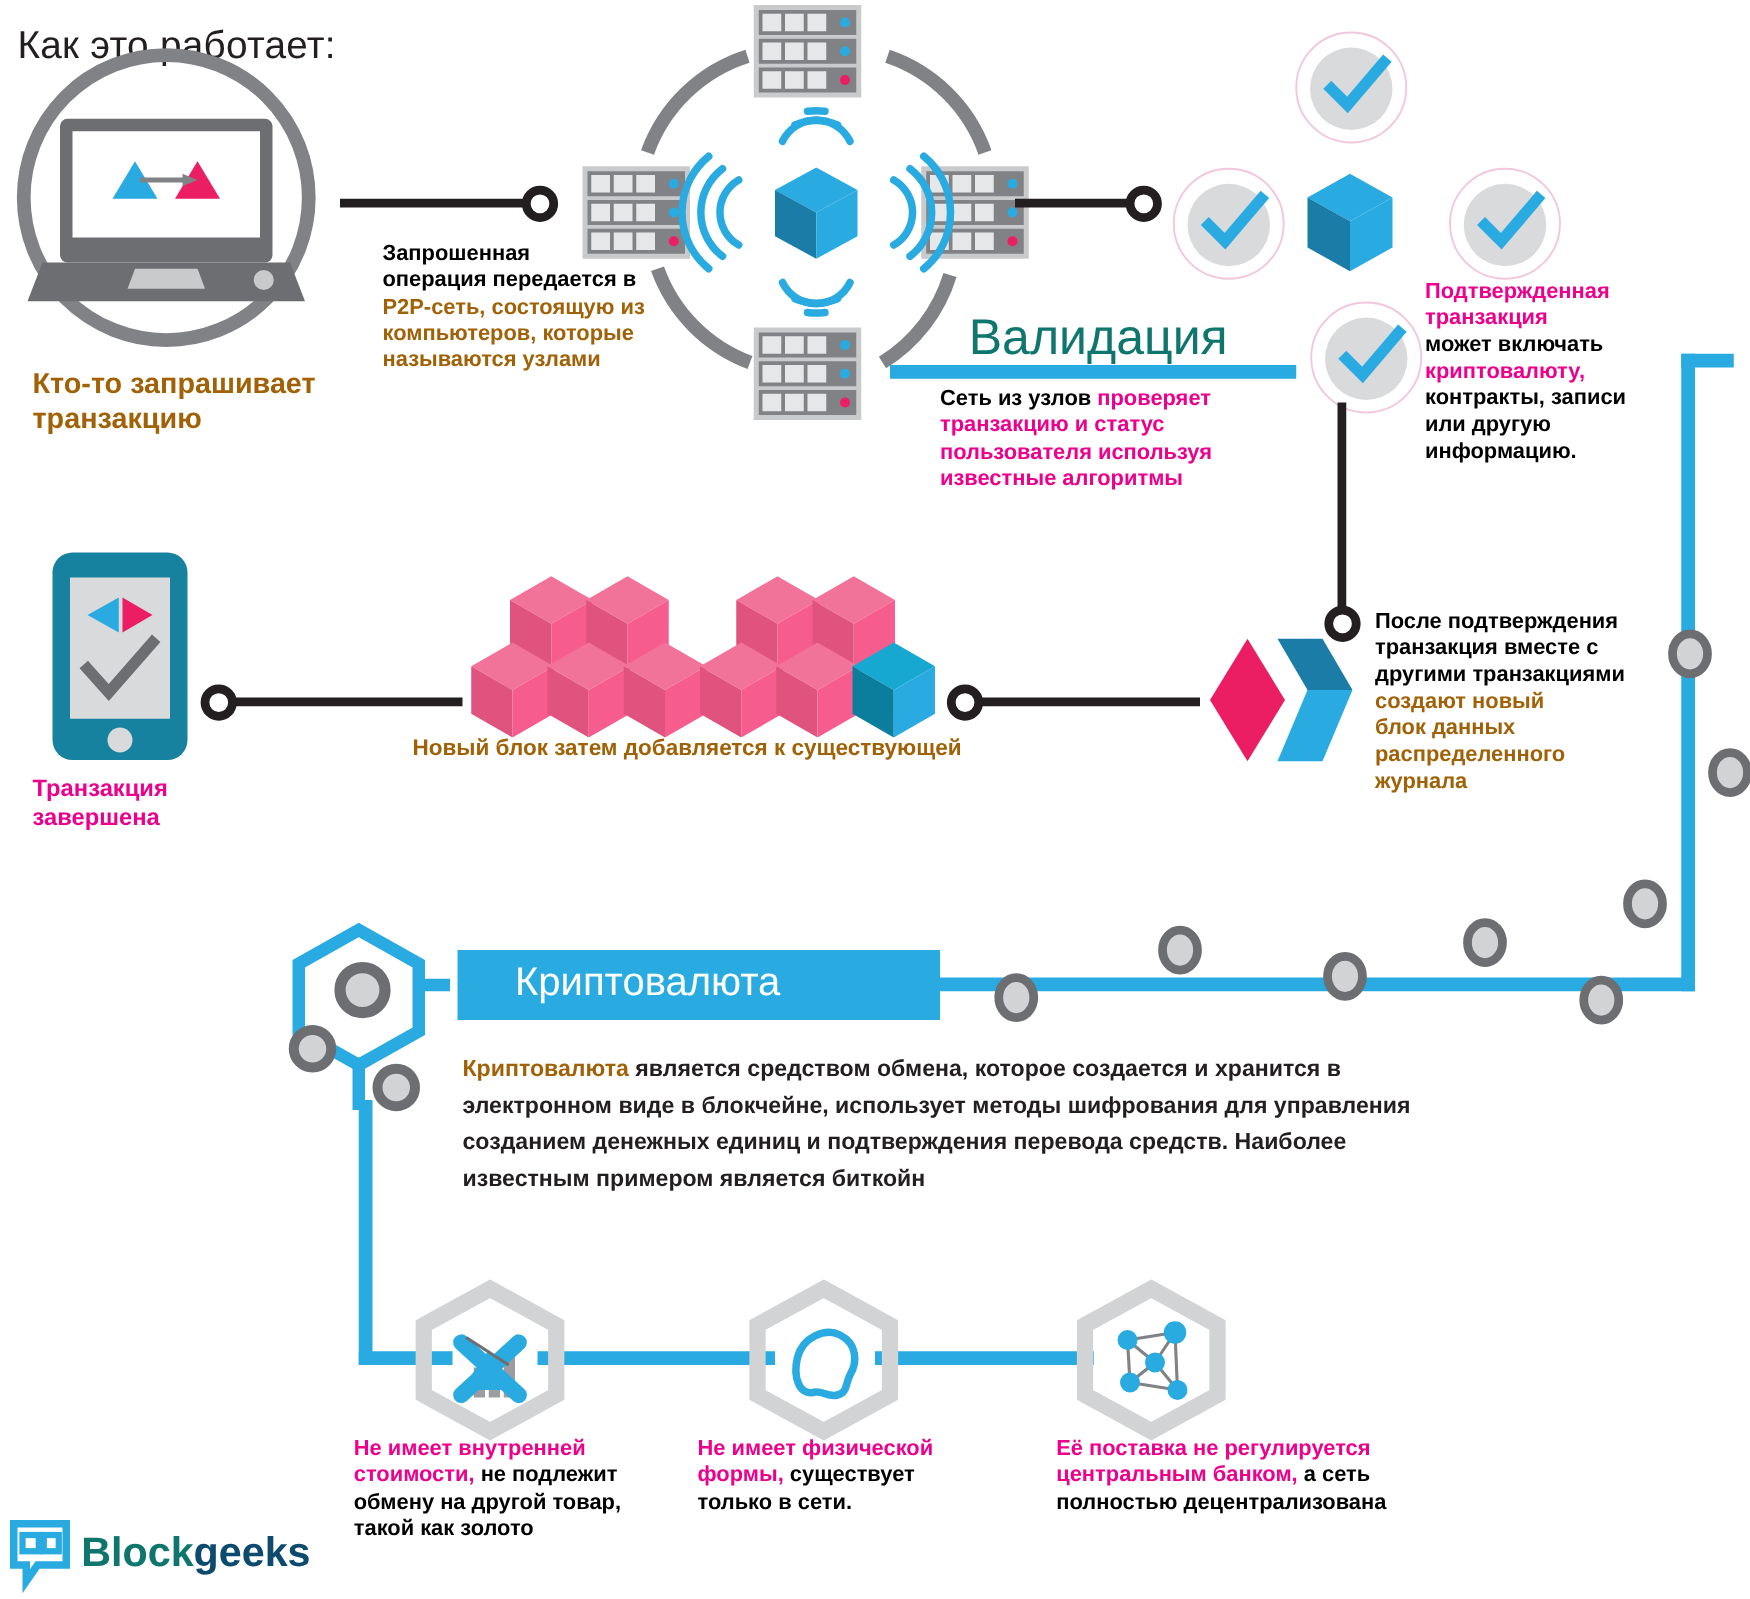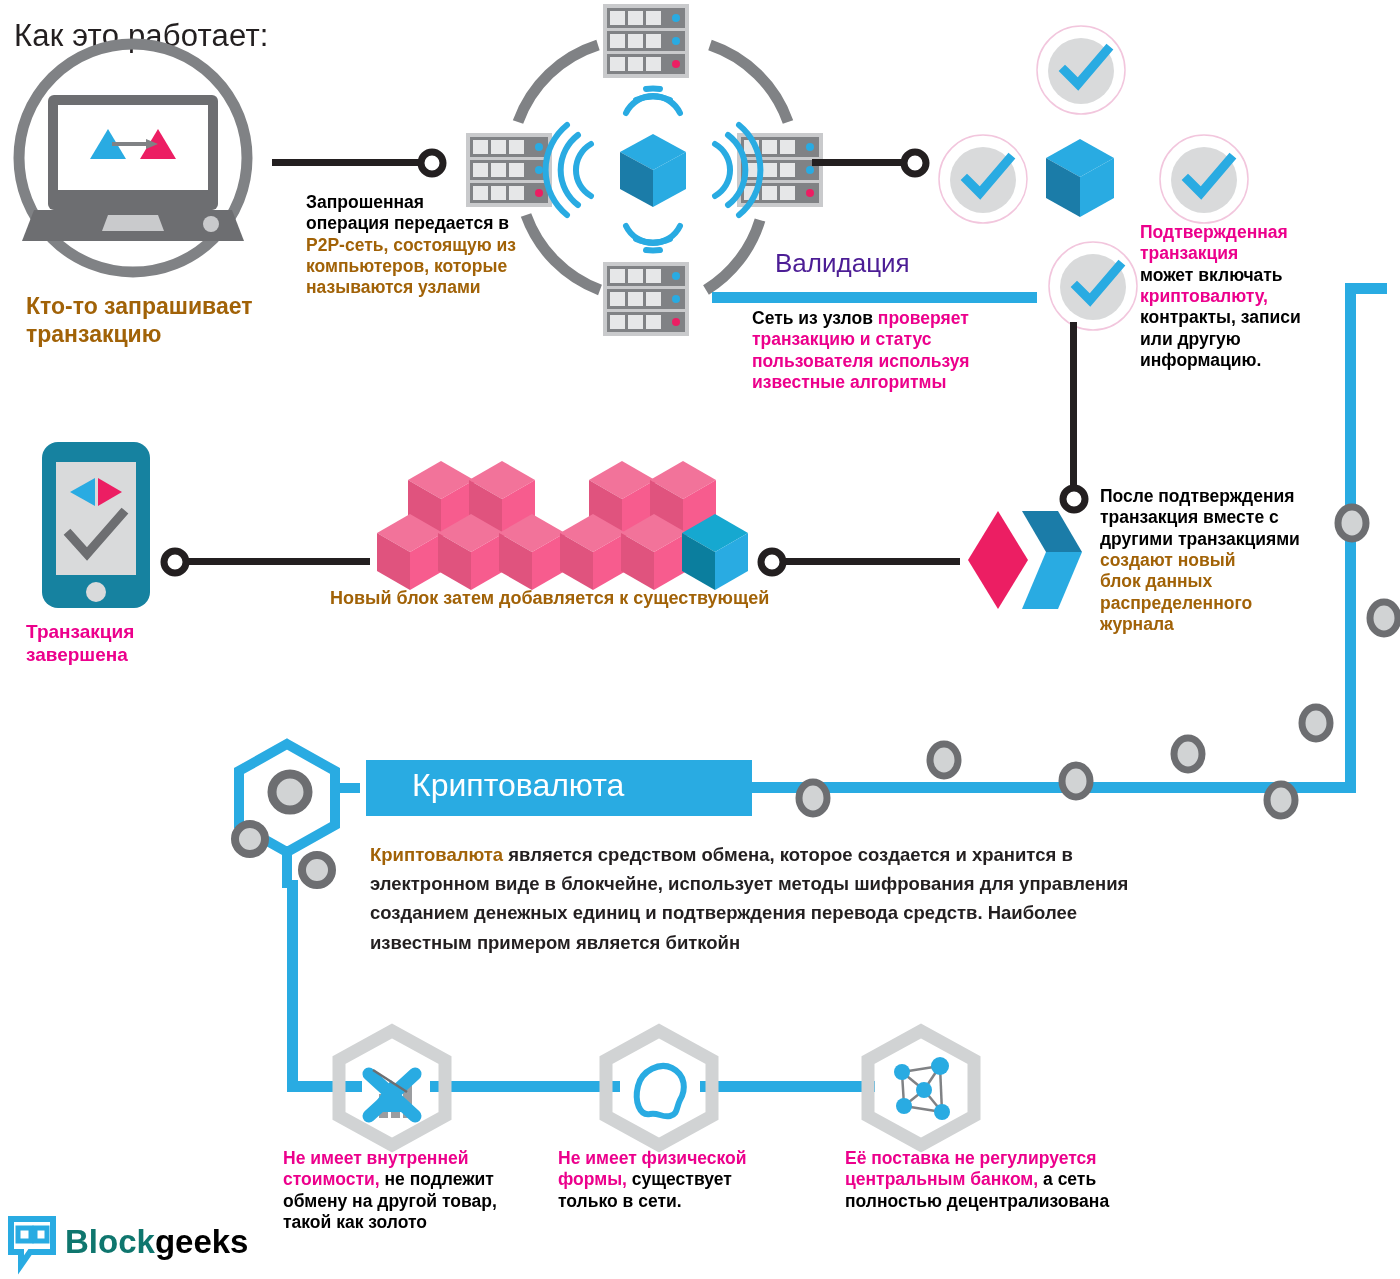--- a/index.html
+++ b/index.html
@@ -157,21 +157,21 @@
   </svg>
 </div>
 <div class="abs" style="left:1040px;top:135px;">
   <svg width="80" height="92" viewBox="0 0 80 92">
     <polygon points="6,23 40,4 74,23 40,42" fill="#29ABE2"></polygon>
     <polygon points="6,23 40,42 40,82 6,63" fill="#1B7CA8"></polygon>
     <polygon points="74,23 74,63 40,82 40,42" fill="#29ABE2"></polygon>
   </svg>
 </div>
 
-<div class="abs cyan" style="left:775px;top:248px;font-size:26px;font-weight:normal;color:#4c1d95;">Валидация</div>
+<div class="abs cyan" style="left:775px;top:248px;font-size:40px;font-weight:normal;color:#0f766e;">Валидация</div>
 <div class="abs blueline" style="left:712px;top:292px;width:325px;height:11px;"></div>
 <div class="abs txt" style="left:752px;top:308px;width:300px;font-size:17.5px;">
   <div><span class="blk">Сеть из узлов </span><span class="magenta">проверяет</span></div>
   <div class="magenta">транзакцию и статус</div>
   <div class="magenta">пользователя используя</div>
   <div class="magenta">известные алгоритмы</div>
 </div>
 
 <div class="abs txt" style="left:1140px;top:222px;width:245px;font-size:17.5px;">
   <div class="magenta">Подтвержденная</div>
@@ -401,14 +401,14 @@
   <span class="magenta">Её поставка не регулируется центральным банком,</span><span class="blk"> а сеть полностью децентрализована</span>
 </div>
 
 <div class="abs" style="left:8px;top:1216px;display:flex;align-items:center;">
   <svg width="48" height="52" viewBox="0 0 48 52">
     <path d="M3 3 H45 V36 H22 L13 49 V36 H3 Z" fill="none" stroke="#29ABE2" stroke-width="6"></path>
     <rect x="10" y="12" width="13" height="13" fill="none" stroke="#29ABE2" stroke-width="5"></rect>
     <rect x="27" y="12" width="12" height="13" fill="none" stroke="#29ABE2" stroke-width="5"></rect>
   </svg>
   <span style="font-size:33px;font-weight:bold;color:#0f766e;margin-left:9px;">Block</span>
-  <span style="font-size:33px;font-weight:bold;color:#000000;">geeks</span>
+  <span style="font-size:33px;font-weight:bold;color:#0c4a6e;">geeks</span>
 </div>
 
 </body></html>

